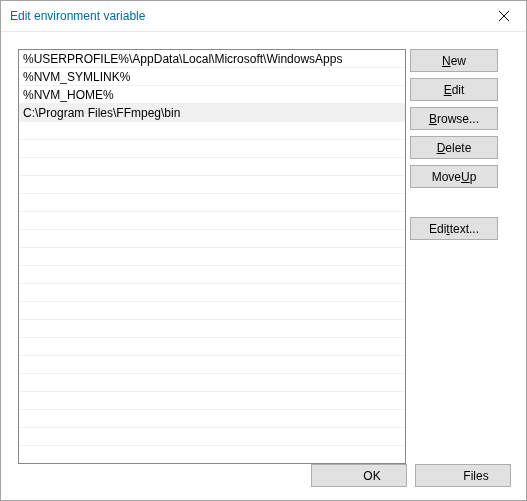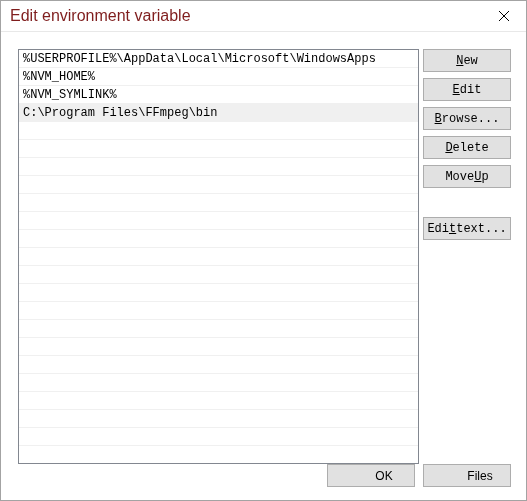--- a/index.html
+++ b/index.html
@@ -22,38 +22,37 @@
   .titlebar {
     height: 31px;
     display: flex;
     align-items: center;
     padding-left: 9px;
     border-bottom: 1px solid #e8e8e8;
     background: #fff;
   }
   .title-text {
     flex: 1;
-    font-size: 16px;
-    color: #7f1d1d;
+    font-size: 12px;
+    color: #0369a1;
   }
   .close-btn {
     width: 45px;
     height: 30px;
     display: flex;
     align-items: center;
     justify-content: center;
     background: #fff;
   }
   .close-btn svg { width: 10px; height: 10px; }
   .content {
     flex: 1;
     display: flex;
-    padding: 17px 15px 0 17px;
+    padding: 17px 28px 0 17px;
     gap: 4px;
-    font-family: Liberation Mono, monospace;
   }
   .listbox {
     flex: 1;
     border: 1px solid #828790;
     background: #fff;
     overflow: hidden;
     height: 415px;
     position: relative;
   }
   .listbox-inner {
@@ -99,21 +98,21 @@
   .gap-medium { margin-top: 23px; text-align: center; }
   .bottom-row {
     height: 36px;
     display: flex;
     justify-content: flex-end;
     align-items: flex-start;
     padding: 0 15px 0 0;
     gap: 8px;
   }
   .bottom-row .btn {
-    width: 88px;
+    width: 96px;
     margin-bottom: 0;
     padding-left: 26px;
   }
   .mn { text-decoration: underline; }
 </style>
 </head>
 <body>
 
 <div class="window">
 
@@ -125,22 +124,22 @@
         <line x1="10" y1="0" x2="0" y2="10" stroke="#000" stroke-width="1"></line>
       </svg>
     </div>
   </div>
 
   <div class="content">
 
     <div class="listbox">
       <div class="listbox-inner" id="listbox-inner">
           <div class="list-item">%USERPROFILE%\AppData\Local\Microsoft\WindowsApps</div>
+          <div class="list-item">%NVM_SYMLINK%</div>
           <div class="list-item">%NVM_HOME%</div>
-          <div class="list-item">%NVM_SYMLINK%</div>
           <div class="list-item selected">C:\Program Files\FFmpeg\bin</div>
           <div class="list-item empty-row"></div>
           <div class="list-item empty-row"></div>
           <div class="list-item empty-row"></div>
           <div class="list-item empty-row"></div>
           <div class="list-item empty-row"></div>
           <div class="list-item empty-row"></div>
           <div class="list-item empty-row"></div>
           <div class="list-item empty-row"></div>
           <div class="list-item empty-row"></div>

